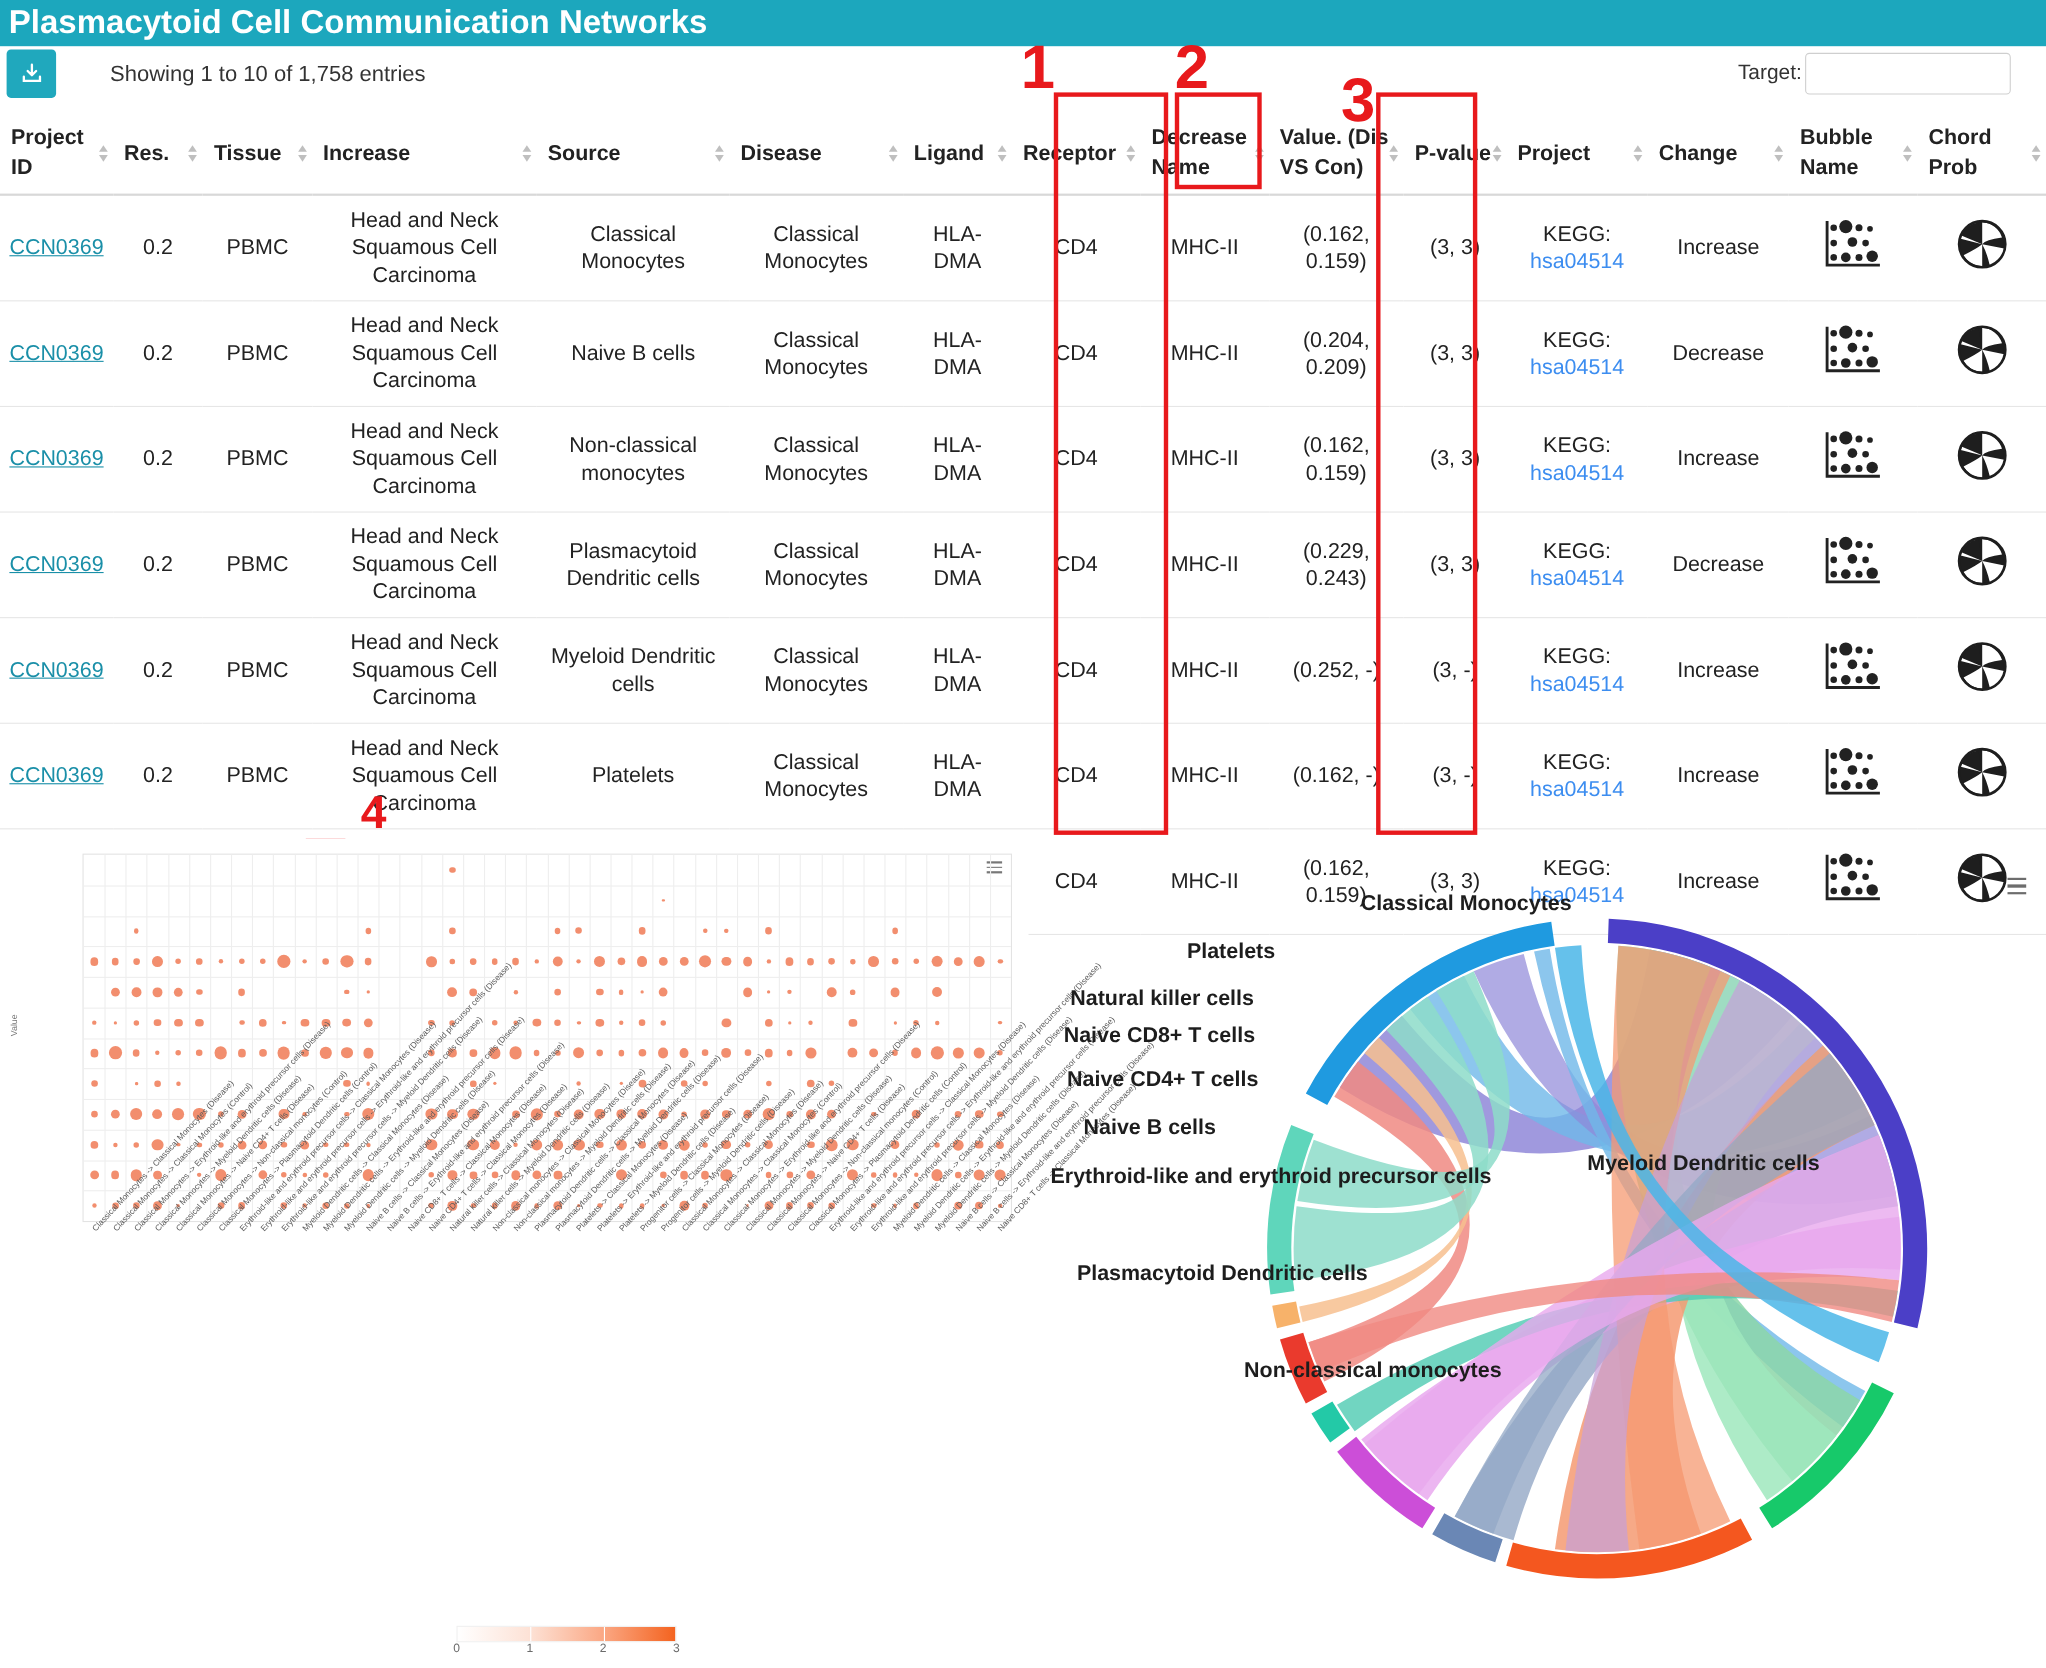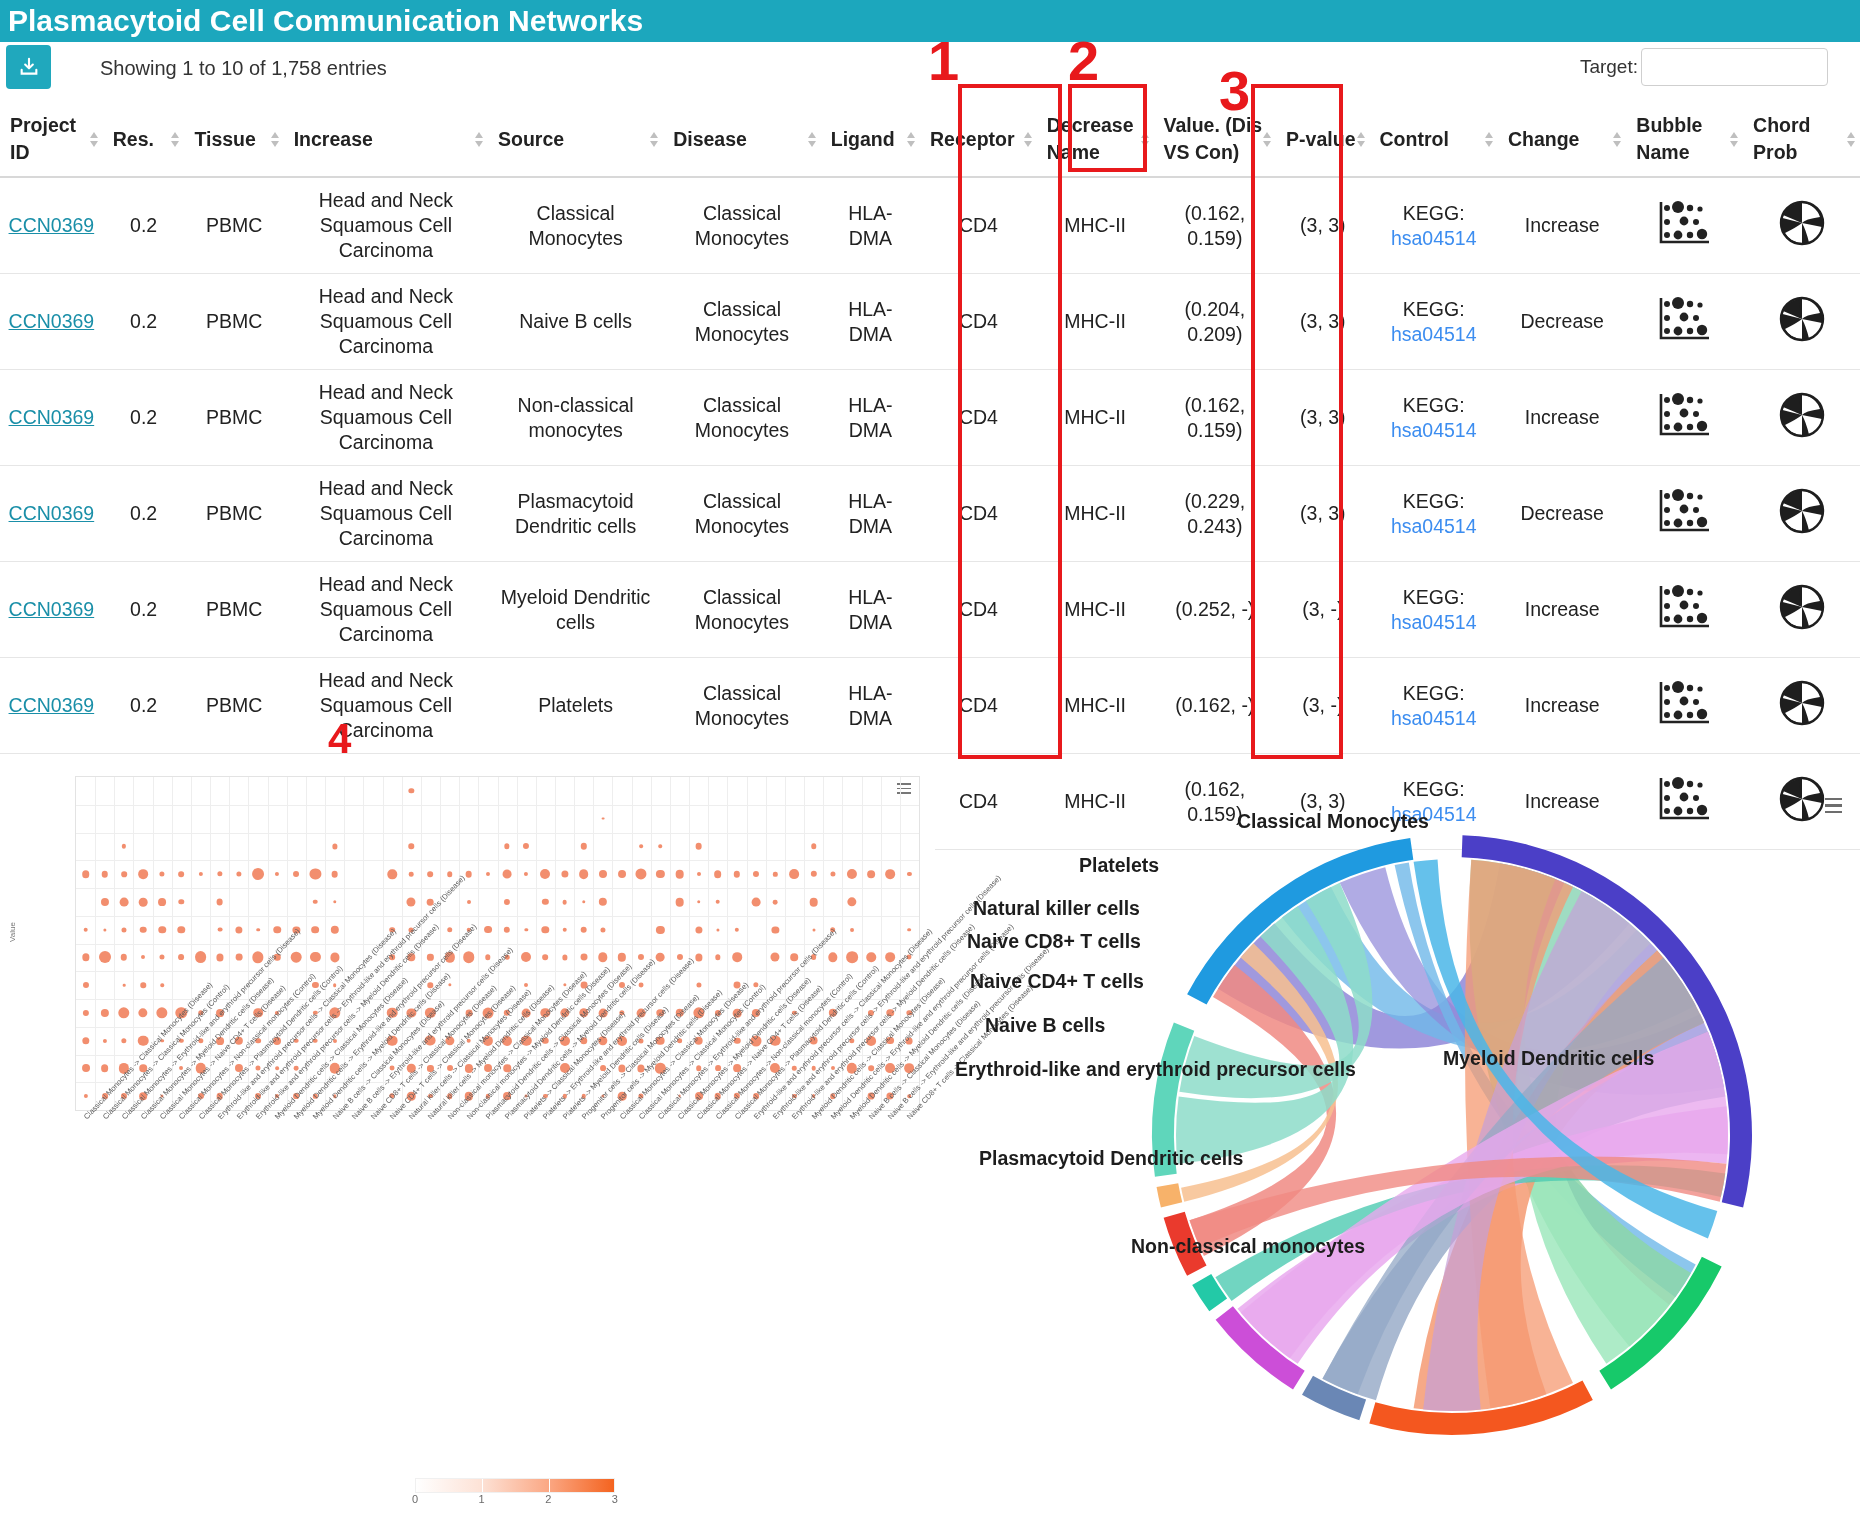--- a/index.html
+++ b/index.html
@@ -245,21 +245,21 @@
             <i class="down"></i>
           </span></th>
       <th><span>Value. (Dis VS Con)</span><span class="sortico">
             <i class="up"></i>
             <i class="down"></i>
           </span></th>
       <th><span>P-value</span><span class="sortico">
             <i class="up"></i>
             <i class="down"></i>
           </span></th>
-      <th><span>Control</span><span class="sortico">
+      <th><span>Project</span><span class="sortico">
             <i class="up"></i>
             <i class="down"></i>
           </span></th>
       <th><span>Change</span><span class="sortico">
             <i class="up"></i>
             <i class="down"></i>
           </span></th>
       <th><span>Bubble Name</span><span class="sortico">
             <i class="up"></i>
             <i class="down"></i>

